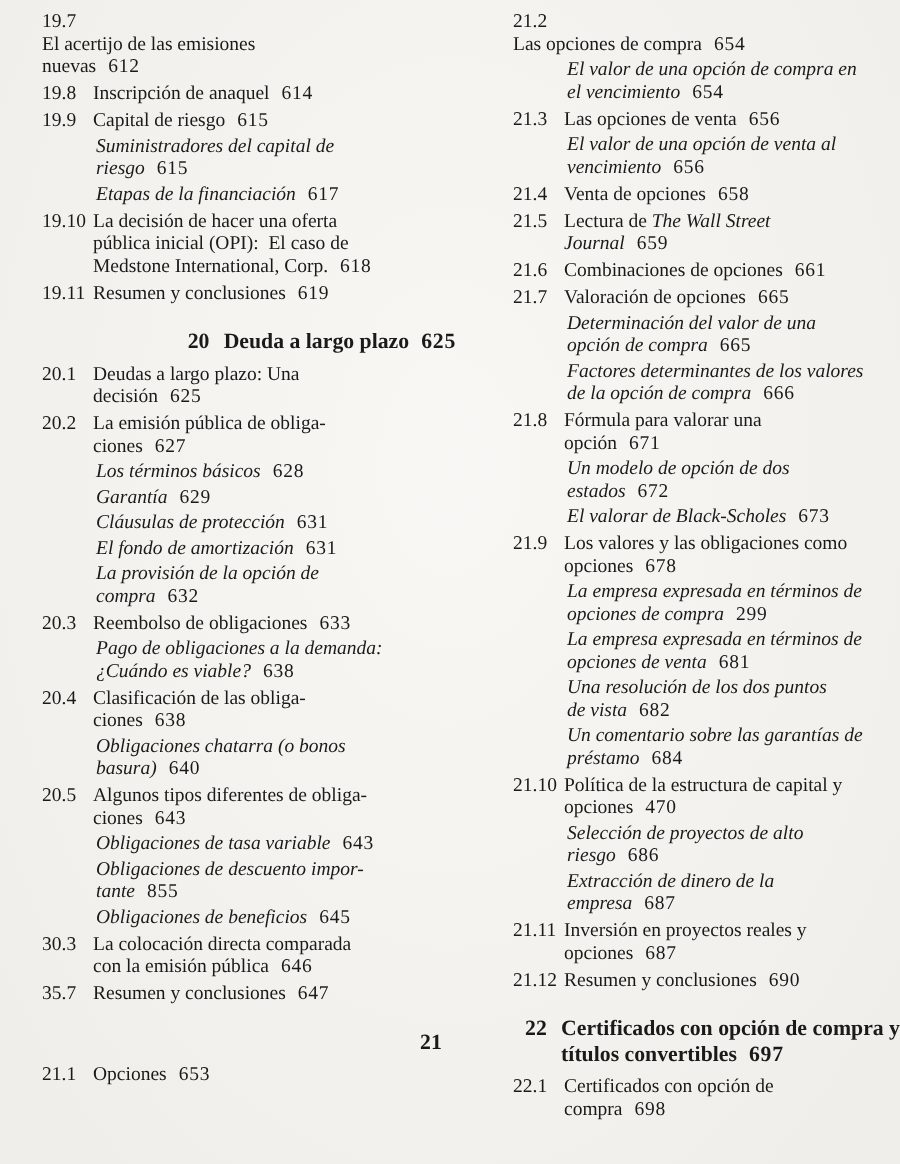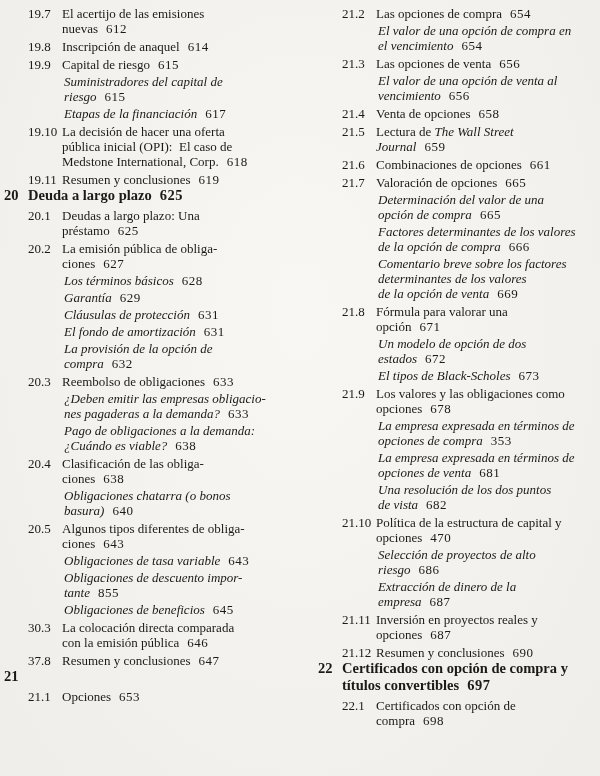--- a/index.html
+++ b/index.html
@@ -33,29 +33,30 @@
   .entry .body { white-space: pre-line; }
   .entry .pg   { margin-left: 8px; letter-spacing: 0.5px; }
 
   .section { margin-left: 24px; margin-top: 3px; }
   .section .num { width: 34px; }
 
   .sub { margin-left: 60px; margin-top: 2px; font-style: italic; align-items: center; }
   .sub .pg { font-style: normal; }
 
   .chapter {
-    margin-top: 0;
+    margin-top: 18px;
     margin-bottom: 4px;
     font-weight: bold;
     font-size: 14.5px;
     line-height: 17px;
+    justify-content: flex-end;
   }
   .chapter .num { width: 24px; }
 
-  .col .entry:first-child { margin-top: 0; }
+  .col .entry:first-child { margin-top: 0; flex-direction: column; }
   .it { font-style: italic; }
 </style>
 </head>
 <body>
 
 <div class="page">
   <div class="col col-left">
       <div class="entry section">
         <span class="num">19.7</span>
         <span class="body"><span>El acertijo de las emisiones
@@ -86,21 +87,21 @@
         <span class="num">19.11</span>
         <span class="body"><span>Resumen y conclusiones</span><span class="pg">619</span></span>
       </div>
       <div class="entry chapter">
         <span class="num">20</span>
         <span class="body"><span>Deuda a largo plazo</span><span class="pg">625</span></span>
       </div>
       <div class="entry section">
         <span class="num">20.1</span>
         <span class="body"><span>Deudas a largo plazo: Una
-préstamo</span><span class="pg">625</span></span>
+decisión</span><span class="pg">625</span></span>
       </div>
       <div class="entry section">
         <span class="num">20.2</span>
         <span class="body"><span>La emisión pública de obliga-
 ciones</span><span class="pg">627</span></span>
       </div>
       <div class="entry sub">
         <span class="body"><span>Los términos básicos</span><span class="pg">628</span></span>
       </div>
       <div class="entry sub">
@@ -114,24 +115,20 @@
       </div>
       <div class="entry sub">
         <span class="body"><span>La provisión de la opción de
 compra</span><span class="pg">632</span></span>
       </div>
       <div class="entry section">
         <span class="num">20.3</span>
         <span class="body"><span>Reembolso de obligaciones</span><span class="pg">633</span></span>
       </div>
       <div class="entry sub">
-        <span class="body"><span>¿Deben emitir las empresas obligacio-
-nes pagaderas a la demanda?</span><span class="pg">633</span></span>
-      </div>
-      <div class="entry sub">
         <span class="body"><span>Pago de obligaciones a la demanda:
 ¿Cuándo es viable?</span><span class="pg">638</span></span>
       </div>
       <div class="entry section">
         <span class="num">20.4</span>
         <span class="body"><span>Clasificación de las obliga-
 ciones</span><span class="pg">638</span></span>
       </div>
       <div class="entry sub">
         <span class="body"><span>Obligaciones chatarra (o bonos
@@ -151,21 +148,21 @@
       </div>
       <div class="entry sub">
         <span class="body"><span>Obligaciones de beneficios</span><span class="pg">645</span></span>
       </div>
       <div class="entry section">
         <span class="num">30.3</span>
         <span class="body"><span>La colocación directa comparada
 con la emisión pública</span><span class="pg">646</span></span>
       </div>
       <div class="entry section">
-        <span class="num">37.8</span>
+        <span class="num">35.7</span>
         <span class="body"><span>Resumen y conclusiones</span><span class="pg">647</span></span>
       </div>
       <div class="entry chapter">
         <span class="num">21</span>
       </div>
       <div class="entry section">
         <span class="num">21.1</span>
         <span class="body"><span>Opciones</span><span class="pg">653</span></span>
       </div>
     </div>
@@ -204,53 +201,52 @@
         <span class="body"><span>Valoración de opciones</span><span class="pg">665</span></span>
       </div>
       <div class="entry sub">
         <span class="body"><span>Determinación del valor de una
 opción de compra</span><span class="pg">665</span></span>
       </div>
       <div class="entry sub">
         <span class="body"><span>Factores determinantes de los valores
 de la opción de compra</span><span class="pg">666</span></span>
       </div>
-      <div class="entry sub">
-        <span class="body"><span>Comentario breve sobre los factores
-determinantes de los valores
-de la opción de venta</span><span class="pg">669</span></span>
-      </div>
       <div class="entry section">
         <span class="num">21.8</span>
         <span class="body"><span>Fórmula para valorar una
 opción</span><span class="pg">671</span></span>
       </div>
       <div class="entry sub">
         <span class="body"><span>Un modelo de opción de dos
 estados</span><span class="pg">672</span></span>
       </div>
       <div class="entry sub">
-        <span class="body"><span>El tipos de Black-Scholes</span><span class="pg">673</span></span>
+        <span class="body"><span>El valorar de Black-Scholes</span><span class="pg">673</span></span>
       </div>
       <div class="entry section">
         <span class="num">21.9</span>
         <span class="body"><span>Los valores y las obligaciones como
 opciones</span><span class="pg">678</span></span>
       </div>
       <div class="entry sub">
         <span class="body"><span>La empresa expresada en términos de
-opciones de compra</span><span class="pg">353</span></span>
+opciones de compra</span><span class="pg">299</span></span>
       </div>
       <div class="entry sub">
         <span class="body"><span>La empresa expresada en términos de
 opciones de venta</span><span class="pg">681</span></span>
       </div>
       <div class="entry sub">
         <span class="body"><span>Una resolución de los dos puntos
 de vista</span><span class="pg">682</span></span>
+      </div>
+      <div class="entry sub">
+        <span class="body"><span>Un comentario sobre las garantías de
+préstamo</span><span class="pg">684</span></span>
       </div>
       <div class="entry section">
         <span class="num">21.10</span>
         <span class="body"><span>Política de la estructura de capital y
 opciones</span><span class="pg">470</span></span>
       </div>
       <div class="entry sub">
         <span class="body"><span>Selección de proyectos de alto
 riesgo</span><span class="pg">686</span></span>
       </div>

